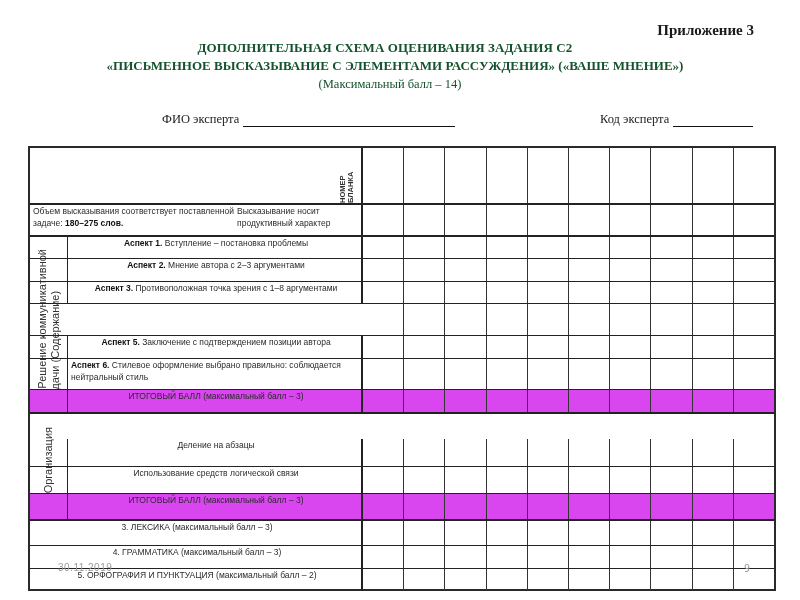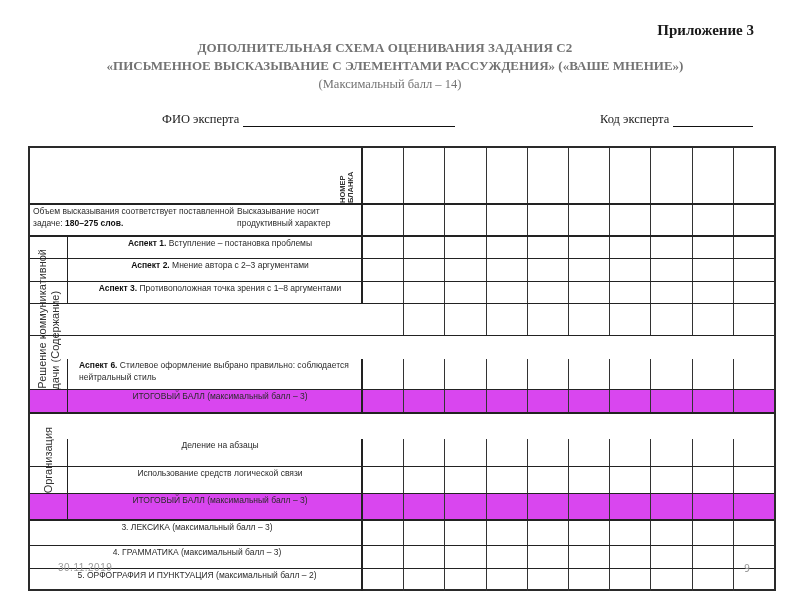--- a/index.html
+++ b/index.html
@@ -6,21 +6,21 @@
   body {
     width: 800px; height: 600px; background: #ffffff; position: relative; overflow: hidden;
     font-family: "Liberation Sans", sans-serif; color: #1a1a1a;
   }
   .appendix {
     position: absolute; right: 46px; top: 22px;
     font-family: "Liberation Serif", serif; font-weight: bold; font-size: 15px;
   }
   .title-block {
     position: absolute; left: 0; top: 40px; width: 800px; text-align: center;
-    font-family: "Liberation Serif", serif; color: #737373;
+    font-family: "Liberation Serif", serif; color: #14532d;
   }
   .title-block .t1 { font-weight: bold; font-size: 13px; margin-left: -30px; letter-spacing: 0.1px; }
   .title-block .t2 { font-weight: bold; font-size: 13px; margin-top: 2px; margin-left: -10px; }
   .title-block .t3 { font-size: 12.5px; margin-top: 3px; margin-left: -20px; }
   .expert-line {
     position: absolute; top: 112px; font-family: "Liberation Serif", serif; font-size: 12.5px; color: #222;
     display: flex; align-items: flex-end;
   }
   .expert-line .line { display: inline-block; border-bottom: 1.5px solid #111; height: 12px; margin-left: 4px; }
   .fio { left: 162px; }
@@ -33,21 +33,21 @@
     border: 2px solid #2a2a2a; box-sizing: border-box;
   }
   .row { position: absolute; left: 0; right: 0; border-bottom: 1.5px solid #222; box-sizing: border-box; }
   .row.grey { background: #d946ef; }
   .label-cell {
     position: absolute; top: 0; bottom: 0; left: 0; width: 333px;
     border-right: 2px solid #222; box-sizing: border-box;
     font-size: 8.5px; line-height: 12px; color: #2a2a2a;
     display: flex; justify-content: center; padding-left: 3px;
   }
-  .label-cell.sub { left: 37px; width: 296px; border-left: 1.5px solid #222; padding-left: 11px; }
+  .label-cell.sub { left: 37px; width: 296px; border-left: 1.5px solid #222; padding-left: 3px; }
   .label-cell b { color: #111; }
   .cols { position: absolute; top: 0; bottom: 0; left: 333px; right: 0; display: flex; }
   .col { flex: 1; border-right: 1.5px solid #333; box-sizing: border-box; }
   .col:last-child { border-right: none; }
   .header-label {
     position: absolute; right: 6px; top: 8px;
     writing-mode: vertical-rl; transform: rotate(180deg);
     font-size: 7.5px; font-weight: bold; line-height: 8px; color: #333; text-align: left;
   }
   .section-label {
@@ -190,20 +190,37 @@
         <div class="col"></div>
         <div class="col"></div>
         <div class="col"></div>
         <div class="col"></div>
         <div class="col"></div>
         <div class="col"></div>
         <div class="col"></div>
         <div class="col"></div>
       </div>
   </div>
+  <div class="row" style="top:188px;height:23px">
+    <div class="label-cell sub">
+        <div><b>Аспект 5.</b><span> Заключение с подтверждением позиции автора</span></div>
+      </div>
+    <div class="cols">
+        <div class="col"></div>
+        <div class="col"></div>
+        <div class="col"></div>
+        <div class="col"></div>
+        <div class="col"></div>
+        <div class="col"></div>
+        <div class="col"></div>
+        <div class="col"></div>
+        <div class="col"></div>
+        <div class="col"></div>
+      </div>
+  </div>
   <div class="row" style="top:211px;height:31px">
     <div class="label-cell sub">
         <div><b>Аспект 6.</b><span> Стилевое оформление выбрано правильно: соблюдается нейтральный стиль</span></div>
       </div>
     <div class="cols">
         <div class="col"></div>
         <div class="col"></div>
         <div class="col"></div>
         <div class="col"></div>
         <div class="col"></div>

